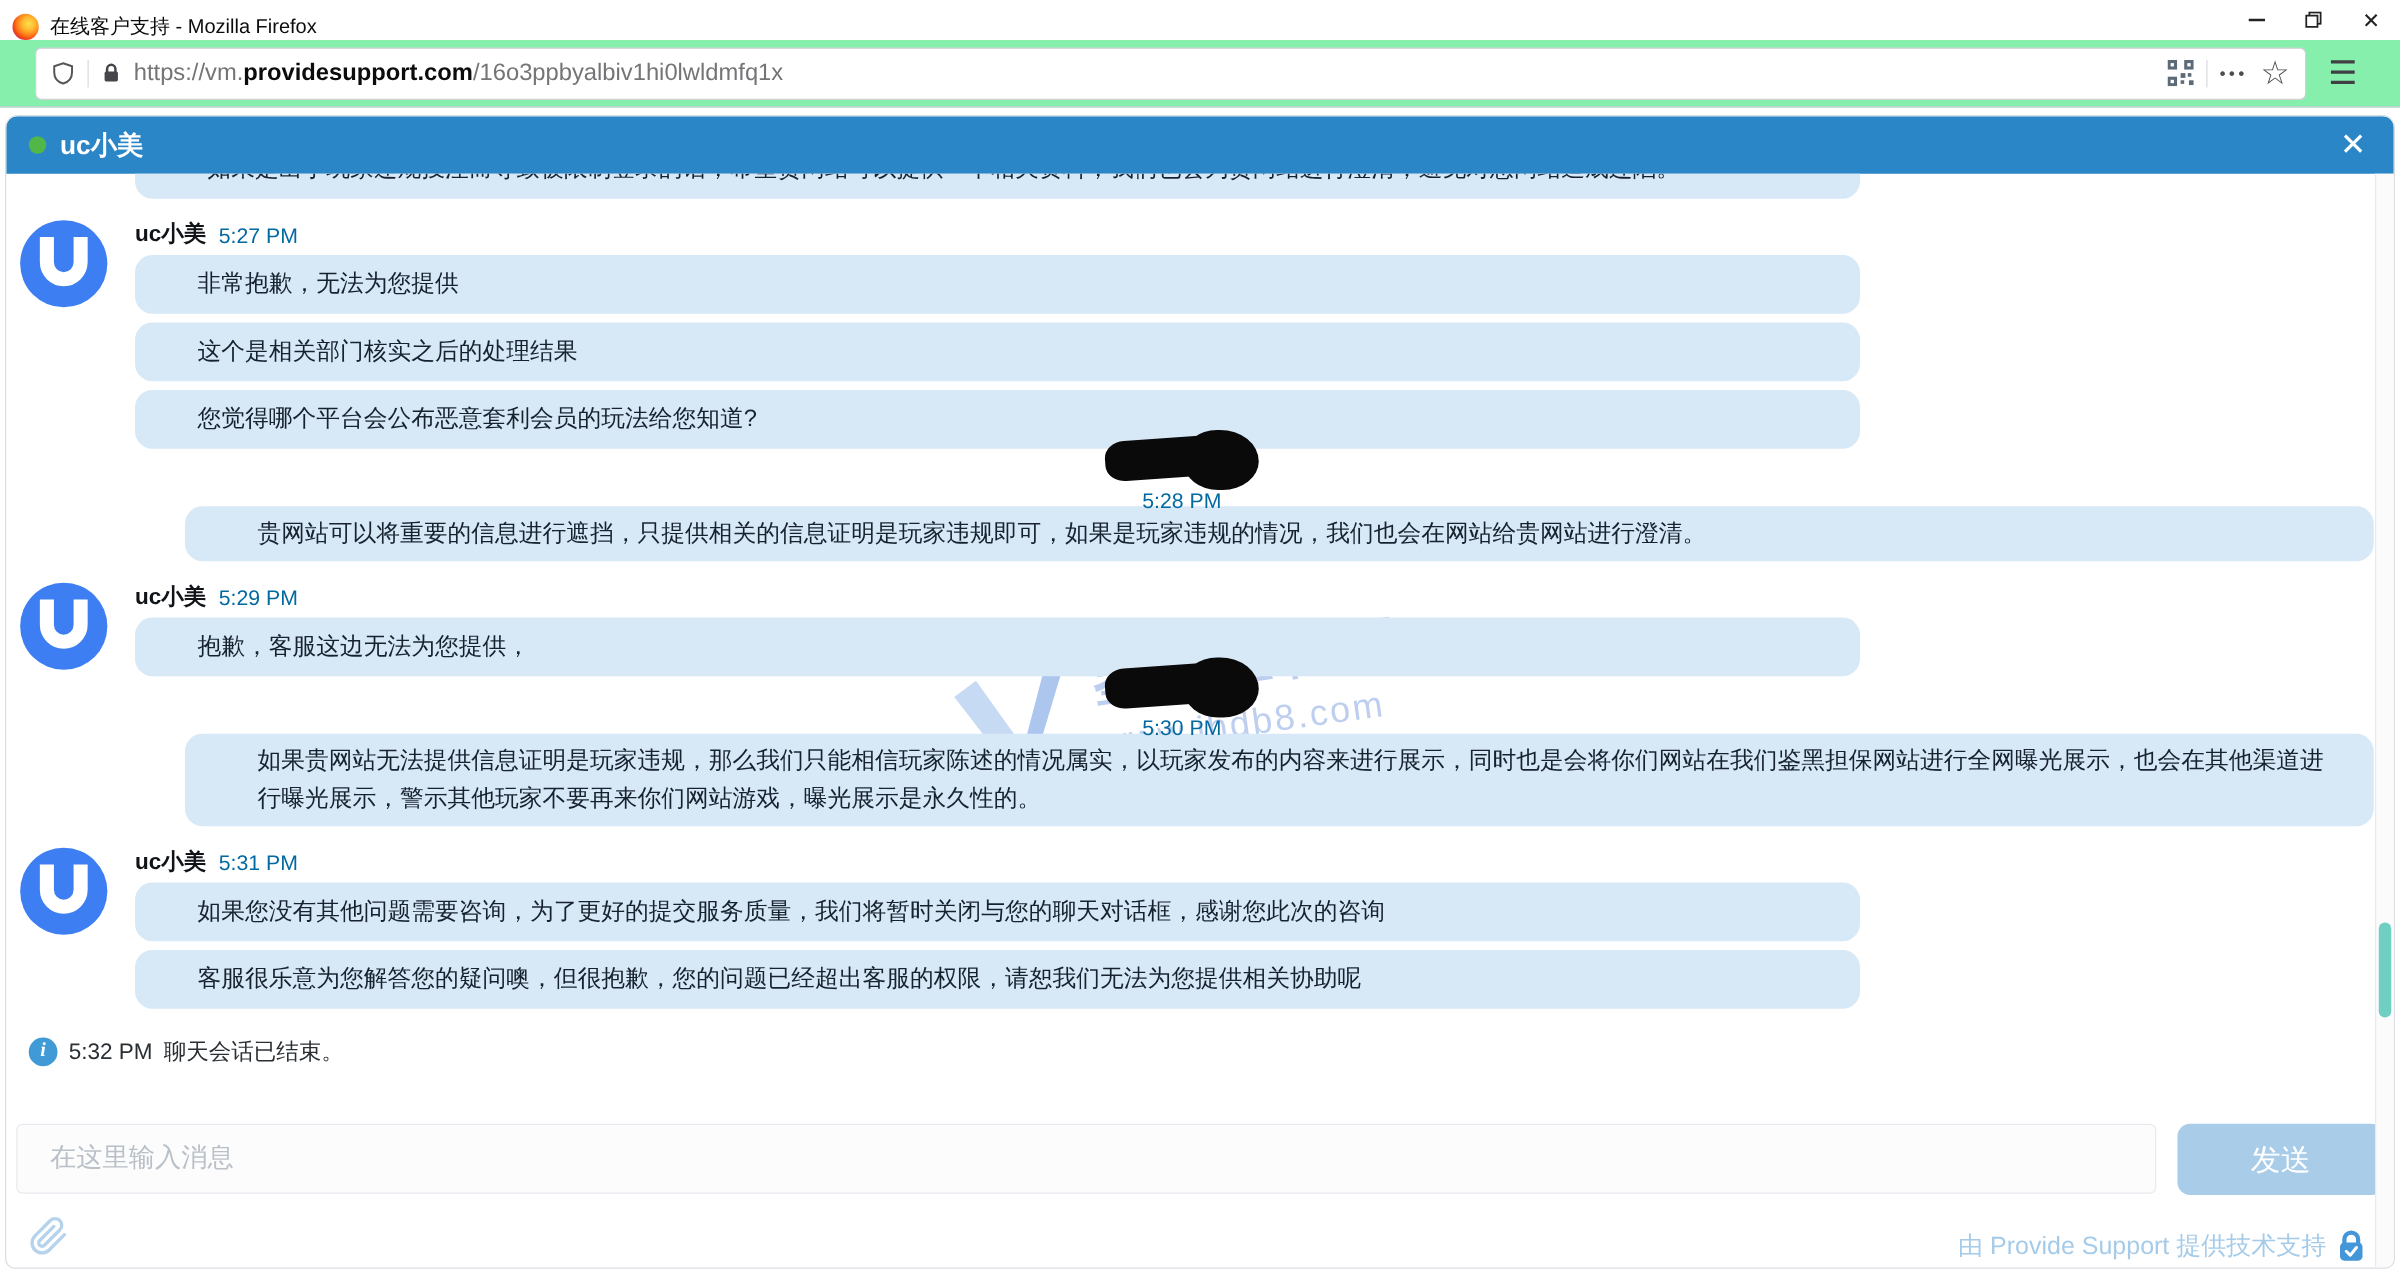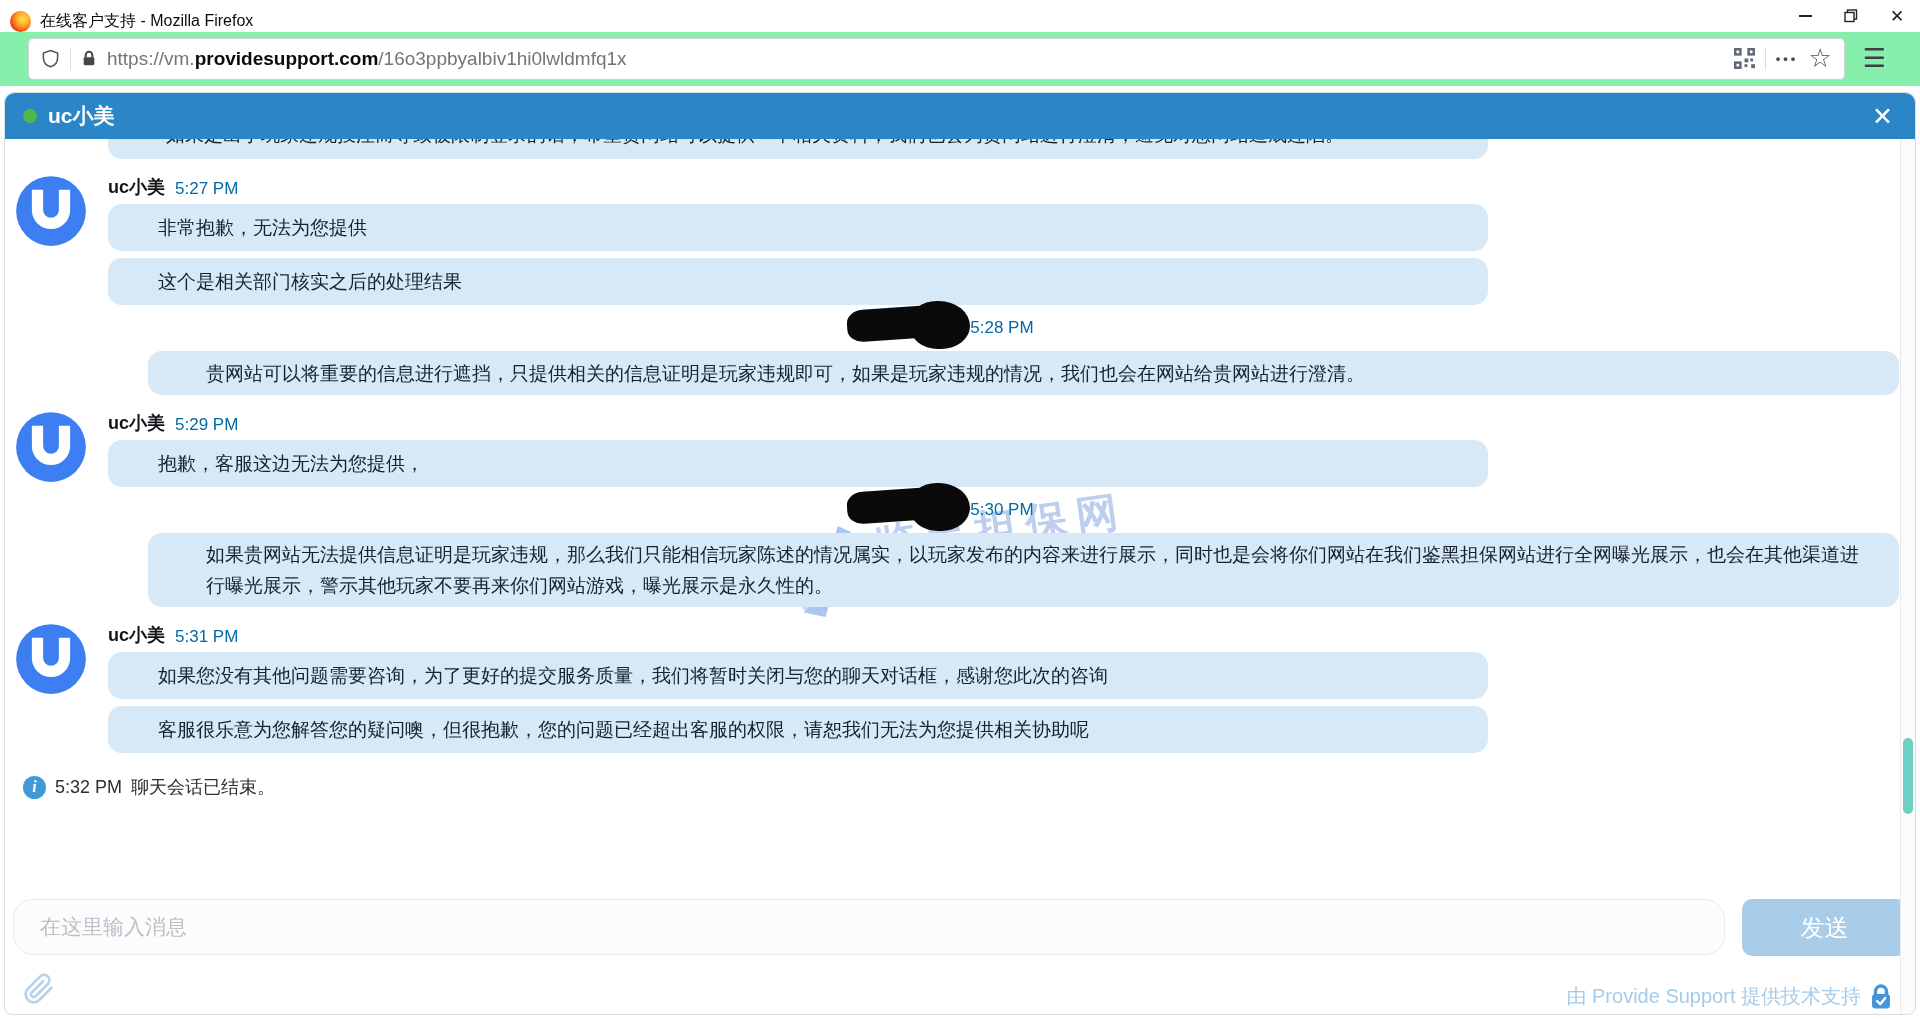--- a/index.html
+++ b/index.html
@@ -44,21 +44,21 @@
   .meta { height:24px; display:flex; align-items:flex-end; gap:10px; }
   .agent-name { font-size:18px; font-weight:700; color:#101418; }
   .time { font-size:17px; color:#0369a1; }
   .bubble { background:var(--bubble-blue,#d7e8f7); border-radius:14px; font-size:19px; color:#16222e;
     display:flex; align-items:center; line-height:31px; }
   .agent .bubble { width:1380px; height:47px; padding-left:50px; margin-top:7px; }
   .agent .meta + .bubble { margin-top:5px; }
   .avatar { position:absolute; left:10px; top:0; width:72px; height:72px; }
 
   .msg-group.visitor { margin-top:2px; }
-  .visitor .meta { height:42px; align-items:center; justify-content:center; padding-right:14px; }
+  .visitor .meta { height:42px; align-items:center; justify-content:space-between; padding-right:14px;flex-direction:column; }
   .visitor .bubble { margin-left:143px; width:1751px; min-height:44px; padding:6px 40px 6px 58px; margin-top:2px; }
 
   .redacted { position:relative; display:inline-block; margin-right:6px; }
   .redacted-text { font-size:17px; color:#222; padding:0 4px; }
   .scribble-a { position:absolute; left:-10px; top:-11px; width:112px; height:32px; background:#0a0a0a;
     border-radius:16px / 13px; transform:rotate(-4deg); }
   .scribble-b { position:absolute; right:-16px; top:-17px; width:60px; height:48px; background:#0a0a0a;
     border-radius:46% 54% 50% 48%; }
 
   .partial-bubble { margin-top:-28px; height:48px; width:1380px; margin-left:103px;
@@ -73,21 +73,21 @@
 
   
   .watermark { position:absolute; left:756px; top:360px; display:flex; align-items:center; gap:20px;
     transform:rotate(-8deg); opacity:0.5; pointer-events:none; }
   .wm-text { color:#7d9fe0; }
   .wm-title { font-size:42px; font-weight:700; letter-spacing:9px; }
   .wm-url { font-size:29px; letter-spacing:2px; margin-top:6px; }
 
   
   .composer-input { position:absolute; left:8px; top:806px; width:1712px; height:56px;
-    border:1px solid #e7eaef; border-radius:20px; background:#fcfcfd; padding:0 26px;
+    border:1px solid #e7eaef; border-radius:5px; background:#fcfcfd; padding:0 26px;
     font-size:21px; color:#333; outline:none; font-family:inherit; }
   .composer-input::placeholder { color:#b9c0c8; }
   .send-btn { position:absolute; left:1737px; top:806px; width:165px; height:57px;
     background:var(--send-button,#a9cde9); color:#fff; font-size:24px; border:none;
     border-radius:10px; font-family:inherit; }
   .clip-btn { position:absolute; left:18px; top:878px; background:none; border:none; }
   .powered { position:absolute; right:22px; top:890px; display:flex; align-items:center; gap:8px; }
   .powered-text { color:var(--footer-blue,#a5cbe9); font-size:20px; }
 
   
@@ -183,20 +183,21 @@
           <circle cx="32" cy="32" r="31" fill="#3d7ef2"></circle>
           <path d="M20 13 v18 a12 12 0 0 0 24 0 V13" fill="none" stroke="#fff" stroke-width="10"></path>
         </svg>
       </div>
       <div class="meta">
         <span class="agent-name">uc小美</span>
         <span class="time">5:27 PM</span>
       </div>
       <div class="bubble">非常抱歉，无法为您提供</div>
       <div class="bubble">这个是相关部门核实之后的处理结果</div>
+      <div class="bubble">您觉得哪个平台会公布恶意套利会员的玩法给您知道?</div>
     </div>
 
     <div class="msg-group visitor">
       <div class="meta">
         <span class="redacted">
           <span class="redacted-text">dingbaogan</span>
           <span class="scribble-a"></span>
           <span class="scribble-b"></span>
         </span>
         <span class="time">5:28 PM</span>

